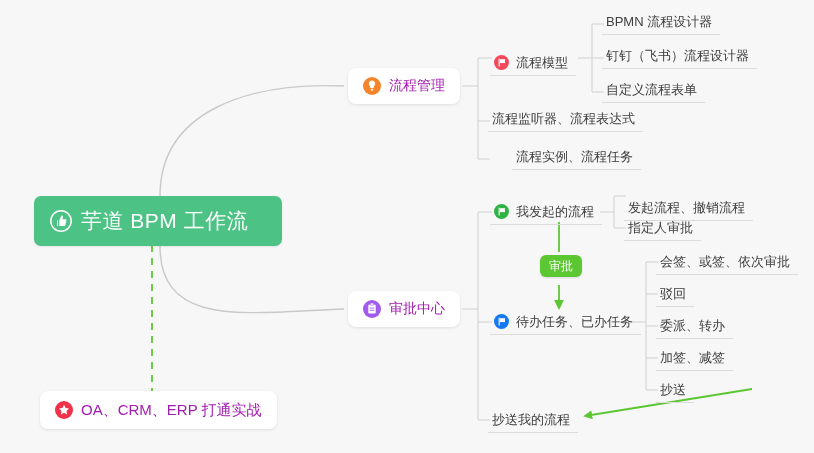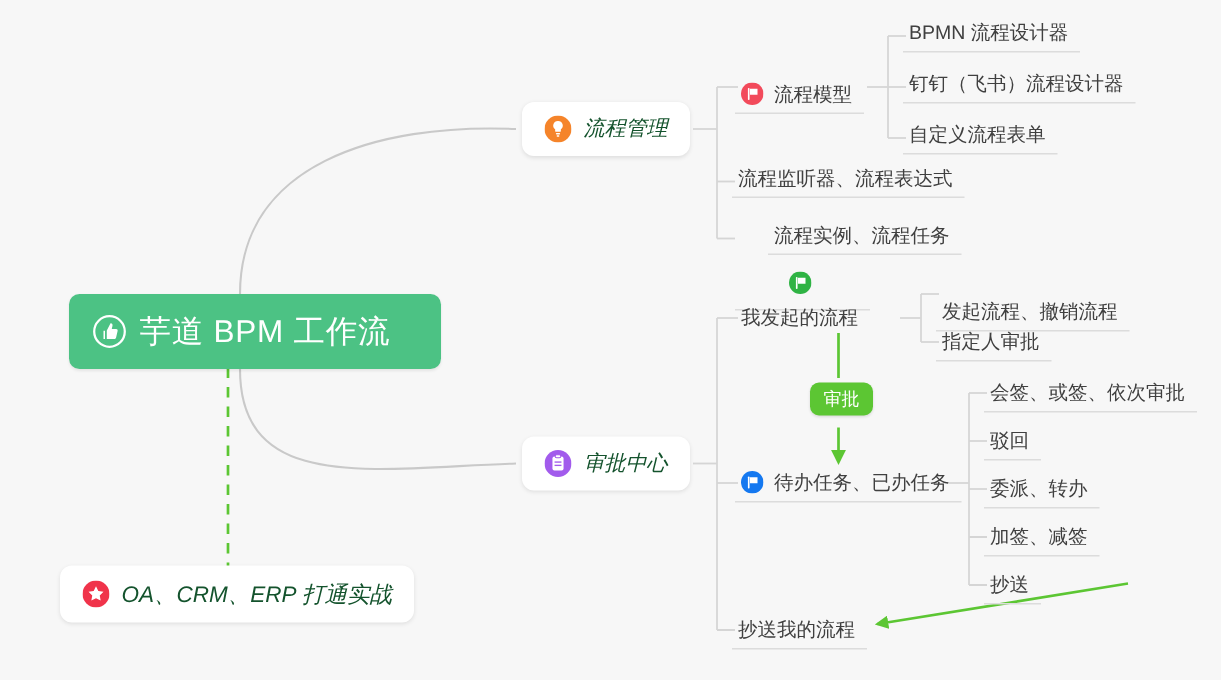--- a/index.html
+++ b/index.html
@@ -19,21 +19,21 @@
     position: absolute;
     left: 0; top: 0;
     width: 814px;
     height: 453px;
     pointer-events: none;
   }
 
   
   .root-node {
     position: absolute;
-    left: 46px;
+    left: 34px;
     top: 196px;
     width: 248px;
     height: 50px;
     background: #4cc284;
     border-radius: 7px;
     display: flex;
     align-items: center;
     gap: 9px;
     padding: 0 16px;
     box-sizing: border-box;
@@ -54,23 +54,22 @@
     display: flex;
     align-items: center;
     gap: 8px;
     padding: 0 15px;
     height: 36px;
     box-sizing: border-box;
     box-shadow: 0 1px 3px rgba(0,0,0,0.10);
   }
   .pill-label {
     font-size: 14px;
-    color: #14532d;
-    white-space: nowrap;
-    font-style: italic;
+    color: #a21caf;
+    white-space: nowrap;
   }
 
   
   .leaf {
     position: absolute;
     display: flex;
     align-items: center;
     gap: 7px;
     height: 26px;
     padding: 0 8px 0 4px;
@@ -224,21 +223,21 @@
         <circle cx="9" cy="9" r="9" fill="#a25bec"></circle>
         <rect x="5.3" y="4.4" width="7.4" height="9.2" rx="1.3" fill="#ffffff"></rect>
         <rect x="7.1" y="3.1" width="3.8" height="2.1" rx="1.0" fill="#ffffff" stroke="#a25bec" stroke-width="0.7"></rect>
         <rect x="6.7" y="7.6" width="4.6" height="0.9" fill="#a25bec"></rect>
         <rect x="6.7" y="9.8" width="4.6" height="0.9" fill="#a25bec"></rect>
       </svg>
     </span>
     <span class="pill-label">审批中心</span>
   </div>
 
-  <div class="leaf" style="left:490px; top:181px;flex-direction:column;">
+  <div class="leaf" style="left:490px; top:199px;">
     <span class="ic ic-15">
       <svg width="15" height="15" viewBox="0 0 15 15">
         <circle cx="7.5" cy="7.5" r="7.5" fill="#2fb344"></circle>
         <rect x="4.6" y="3.6" width="1.1" height="8.0" rx="0.5" fill="#ffffff"></rect>
         <path d="M6.0 4.2 L11.0 4.2 L11.0 8.1 L6.0 8.1 Z" fill="#ffffff"></path>
       </svg>
     </span>
     <span class="leaf-label">我发起的流程</span>
   </div>
 
@@ -275,21 +274,21 @@
     <span class="leaf-label">加签、减签</span>
   </div>
   <div class="leaf" style="left:656px; top:377px;">
     <span class="leaf-label">抄送</span>
   </div>
 
   <div class="leaf" style="left:488px; top:407px;">
     <span class="leaf-label">抄送我的流程</span>
   </div>
 
-  <div class="pill" style="left:40px; top:377px; height:38px;">
+  <div class="pill" style="left:40px; top:391px; height:38px;">
     <span class="ic ic-18">
       <svg width="18" height="18" viewBox="0 0 18 18">
         <circle cx="9" cy="9" r="9" fill="#f0334a"></circle>
         <path d="M9 3.8 L10.55 7.0 L14.0 7.5 L11.5 9.95 L12.1 13.4 L9 11.75 L5.9 13.4 L6.5 9.95 L4.0 7.5 L7.45 7.0 Z" fill="#ffffff"></path>
       </svg>
     </span>
     <span class="pill-label" style="font-size:15px;">OA、CRM、ERP 打通实战</span>
   </div>
 
 </div>

